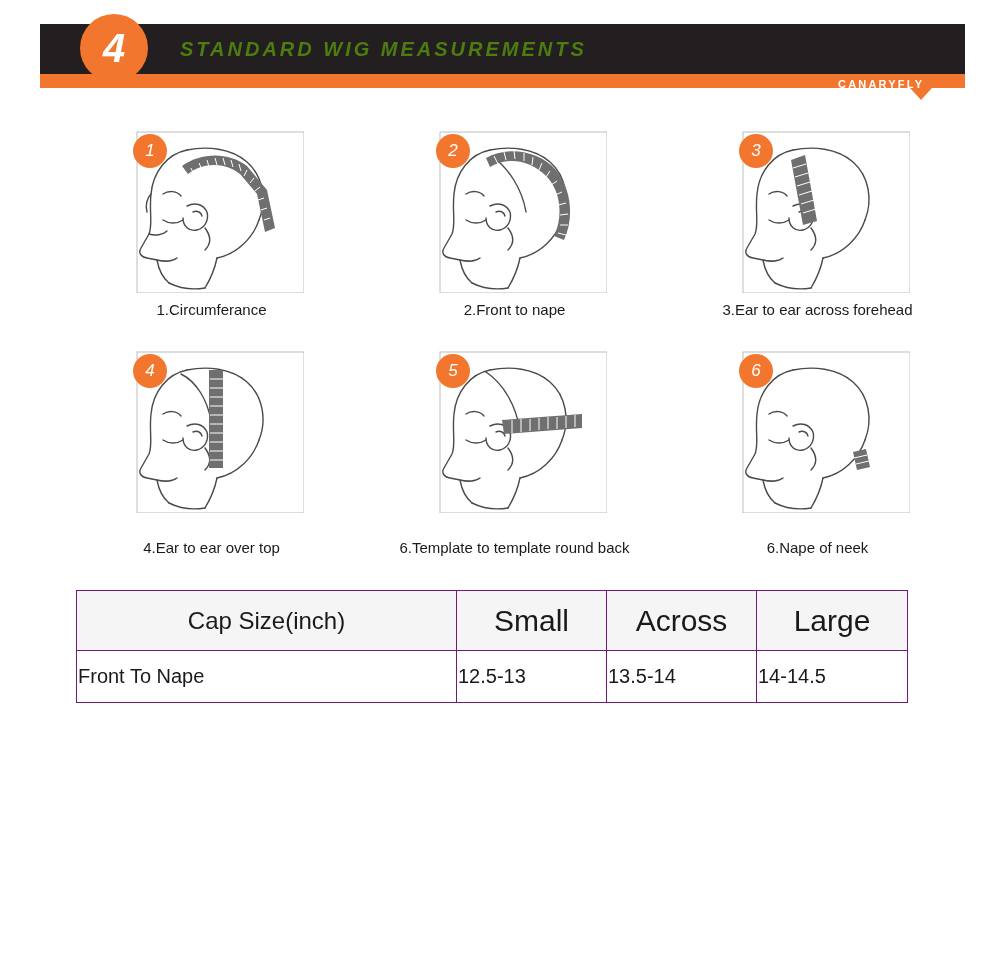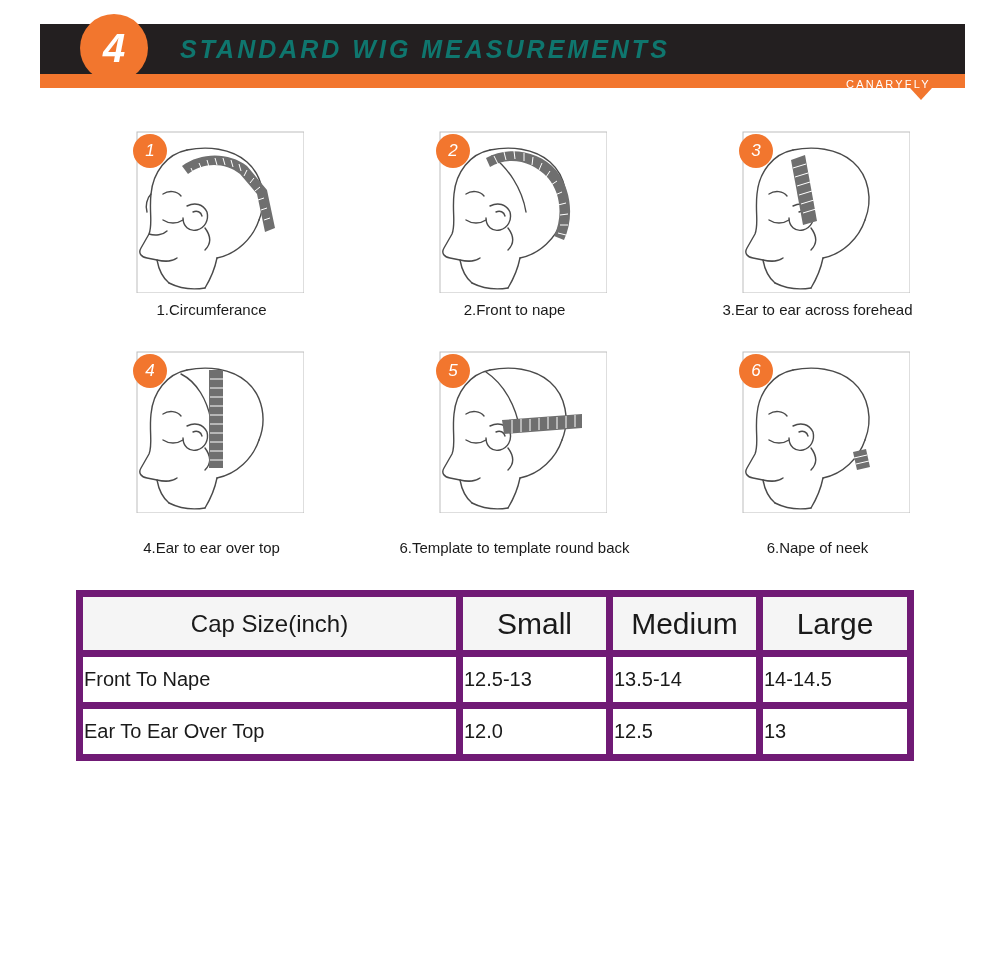--- a/index.html
+++ b/index.html
@@ -42,22 +42,22 @@
     align-items: center;
     justify-content: center;
     letter-spacing: 0;
   }
   .header-title {
     position: absolute;
     left: 140px; top: 0;
     height: 50px;
     display: flex;
     align-items: center;
-    color: #0f766e;
-    font-size: 25px;
+    color: #4d7c0f;
+    font-size: 20px;
     font-weight: bold;
     font-style: italic;
     letter-spacing: 3px;
   }
   .accent-bar {
     position: absolute;
     left: 40px; top: 74px;
     width: 925px; height: 14px;
     background: #f2762e;
   }
@@ -68,22 +68,21 @@
     border-left: 11px solid transparent;
     border-right: 11px solid transparent;
     border-top: 12px solid #f2762e;
   }
   .brand {
     position: absolute;
     left: 838px; top: 78px;
     color: #ffffff;
     font-size: 11px;
     letter-spacing: 2.2px;
-    font-weight: normal;
-    margin-left: 8px;
+    font-weight: bold;
   }
 
   
   .figures {
     position: absolute;
     left: 60px; top: 128px;
     width: 910px;
   }
   .fig-row {
     display: flex;
@@ -130,21 +129,21 @@
     left: 76px; top: 590px;
     width: 832px;
   }
   table.size-table {
     border-collapse: collapse;
     width: 832px;
     table-layout: fixed;
   }
   table.size-table th,
   table.size-table td {
-    border: 7px solid #701a75;
+    border: 1px solid #701a75;
     color: #1a1a1a;
     font-weight: normal;
   }
   table.size-table thead th {
     background: #f5f5f5;
     height: 60px;
     font-size: 30px;
   }
   table.size-table tbody td {
     height: 52px;
@@ -408,34 +407,28 @@
       <colgroup>
         <col class="c-label">
           <col class="c-val">
           <col class="c-val">
           <col class="c-val-wide">
       </colgroup>
       <thead>
         <tr>
           <th class="hdr-label">Cap Size(inch)</th>
           <th>Small</th>
-          <th>Medium</th>
+          <th>Across</th>
           <th>Large</th>
         </tr>
       </thead>
       <tbody>
         <tr>
           <td>Front To Nape</td>
           <td>12.5-13</td>
           <td>13.5-14</td>
           <td>14-14.5</td>
         </tr>
-        <tr>
-          <td>Ear To Ear Over Top</td>
-          <td>12.0</td>
-          <td>12.5</td>
-          <td>13</td>
-        </tr>
       </tbody>
     </table>
   </div>
 
 </div>
 
 </body></html>

